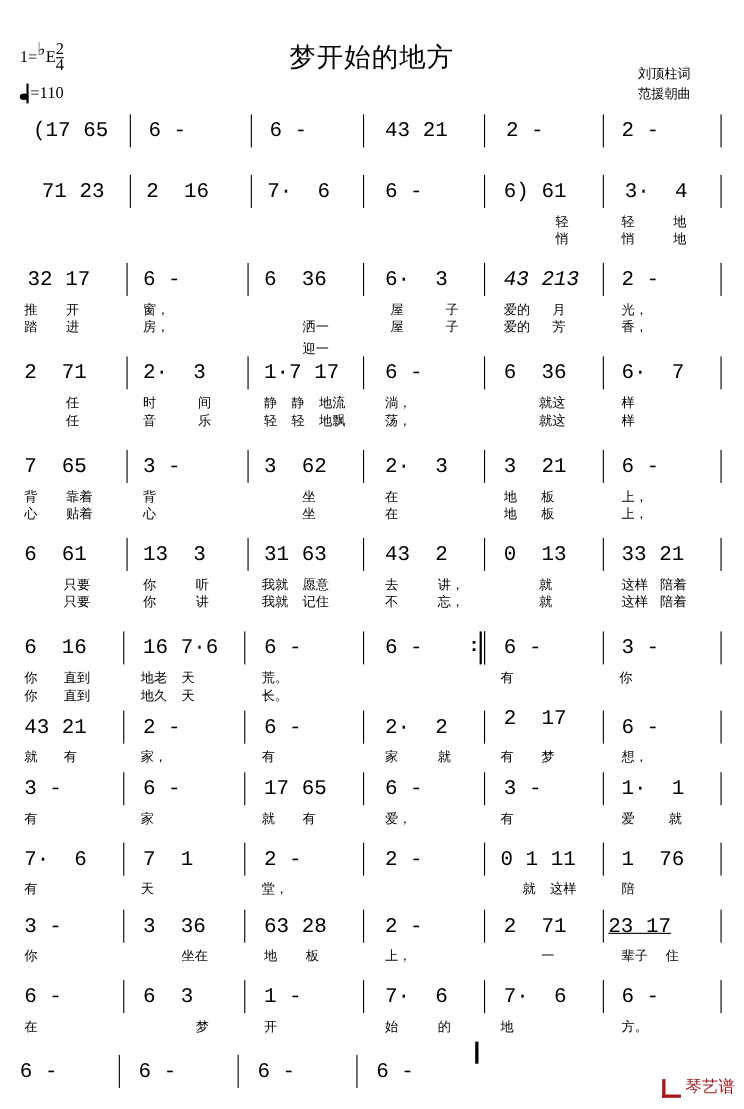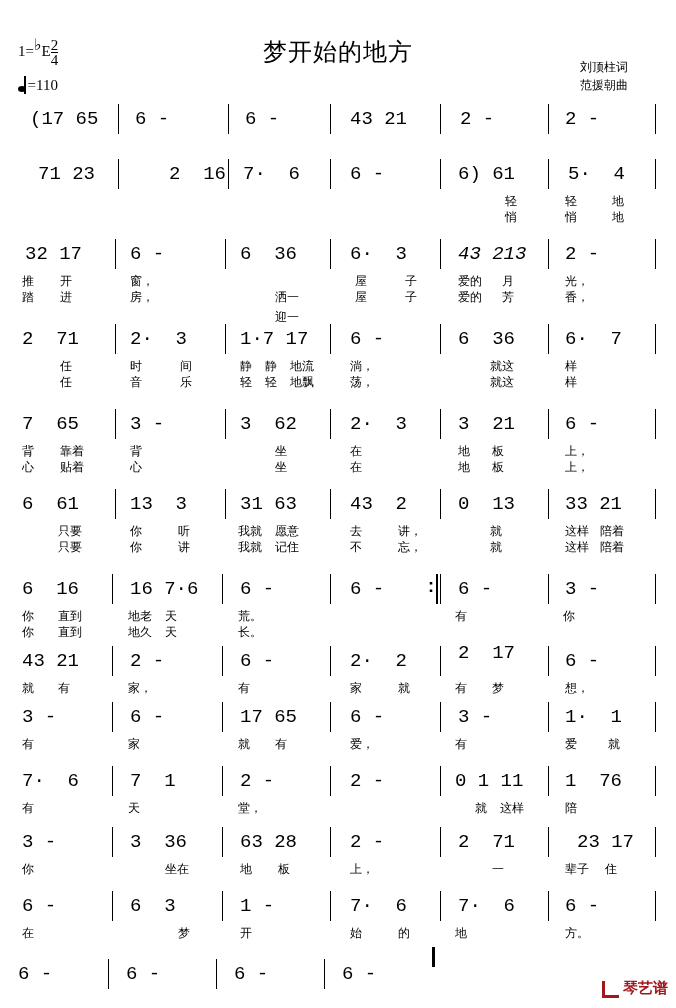--- a/index.html
+++ b/index.html
@@ -16,21 +16,21 @@
   .tempo .note { display: inline-block; width: 8px; height: 6px; background:#000; border-radius: 50%; position: relative; top: 2px; }
   .tempo .stem { display: inline-block; width: 1.5px; height: 18px; background:#000; position: relative; left: -2px; top: 0px; vertical-align: bottom; }
   .credits { position: absolute; left: 556px; top: 58px; font-size: 12px; line-height: 18px; margin-left: 24px; }
 
   .system { position: absolute; left: 0; width: 676px; }
   .bar { position: absolute; width: 1px; background: #000; }
   .bar.double { width: 3px; }
   .cell { position: absolute; font-family: "Liberation Mono", "DejaVu Sans Mono", monospace; font-size: 19px; white-space: pre; }
   .lyric { position: absolute; font-size: 12px; white-space: pre; }
   .repeat-dots { position: absolute; font-size: 18px; font-weight: bold; }
-  .watermark { position: absolute; right: 8px; bottom: 10px; color: #a3171c; font-size: 15px; font-weight: bold; }
+  .watermark { position: absolute; right: 8px; bottom: 10px; color: #a3171c; font-size: 15px; font-weight: normal; }
   .watermark .logo { display:inline-block; width: 14px; height: 14px; border-left: 3px solid #a3171c; border-bottom: 3px solid #a3171c; margin-right: 4px; vertical-align: middle; }
 </style>
 </head>
 <body>
 
 <div class="title">梦开始的地方</div>
 
 <div class="key">
   <span>1=</span><span class="flat">♭</span><span>E</span><span class="frac"><span class="num">2</span><span>4</span></span>
 </div>
@@ -58,25 +58,25 @@
       <div class="cell" style="left: 565px; top: 8px;">2 -</div>
     </div>
     <div class="system" style="top: 155px; height: 60px;">
       <div class="bar" style="left: 118px; top: 4px; height: 30px;"></div>
       <div class="bar" style="left: 228px; top: 4px; height: 30px;"></div>
       <div class="bar" style="left: 330px; top: 4px; height: 30px;"></div>
       <div class="bar" style="left: 440px; top: 4px; height: 30px;"></div>
       <div class="bar" style="left: 548px; top: 4px; height: 30px;"></div>
       <div class="bar" style="left: 655px; top: 4px; height: 30px;"></div>
       <div class="cell" style="left: 38px; top: 8px;">71 23</div>
-      <div class="cell" style="left: 133px; top: 8px; margin-left: 36px;">2  16</div>
+      <div class="cell" style="left: 133px; top: 8px;">2  16</div>
       <div class="cell" style="left: 243px; top: 8px;">7·  6</div>
       <div class="cell" style="left: 350px; top: 8px;">6 -</div>
       <div class="cell" style="left: 458px; top: 8px;">6) 61</div>
-      <div class="cell" style="left: 568px; top: 8px;">5·  4</div>
+      <div class="cell" style="left: 568px; top: 8px;">3·  4</div>
       <div class="lyric" style="left: 505px; top: 38px;">轻</div>
       <div class="lyric" style="left: 565px; top: 38px;">轻</div>
       <div class="lyric" style="left: 612px; top: 38px;">地</div>
       <div class="lyric" style="left: 505px; top: 54px;">悄</div>
       <div class="lyric" style="left: 565px; top: 54px;">悄</div>
       <div class="lyric" style="left: 612px; top: 54px;">地</div>
     </div>
     <div class="system" style="top: 235px; height: 60px;">
       <div class="bar" style="left: 115px; top: 4px; height: 30px;"></div>
       <div class="bar" style="left: 225px; top: 4px; height: 30px;"></div>
@@ -304,21 +304,21 @@
       <div class="bar" style="left: 222px; top: 4px; height: 30px;"></div>
       <div class="bar" style="left: 330px; top: 4px; height: 30px;"></div>
       <div class="bar" style="left: 440px; top: 4px; height: 30px;"></div>
       <div class="bar" style="left: 548px; top: 4px; height: 30px;"></div>
       <div class="bar" style="left: 655px; top: 4px; height: 30px;"></div>
       <div class="cell" style="left: 22px; top: 8px;">3 -</div>
       <div class="cell" style="left: 130px; top: 8px;">3  36</div>
       <div class="cell" style="left: 240px; top: 8px;">63 28</div>
       <div class="cell" style="left: 350px; top: 8px;">2 -</div>
       <div class="cell" style="left: 458px; top: 8px;">2  71</div>
-      <div class="cell" style="left: 577px; top: 8px;">23 17</div>
+      <div class="cell" style="left: 553px; top: 8px; text-decoration: underline;">23 17</div>
       <div class="lyric" style="left: 22px; top: 38px;">你</div>
       <div class="lyric" style="left: 165px; top: 38px;">坐在</div>
       <div class="lyric" style="left: 240px; top: 38px;">地</div>
       <div class="lyric" style="left: 278px; top: 38px;">板</div>
       <div class="lyric" style="left: 350px; top: 38px;">上，</div>
       <div class="lyric" style="left: 492px; top: 38px;">一</div>
       <div class="lyric" style="left: 565px; top: 38px;">辈子</div>
       <div class="lyric" style="left: 605px; top: 38px;">住</div>
     </div>
     <div class="system" style="top: 887px; height: 60px;">

